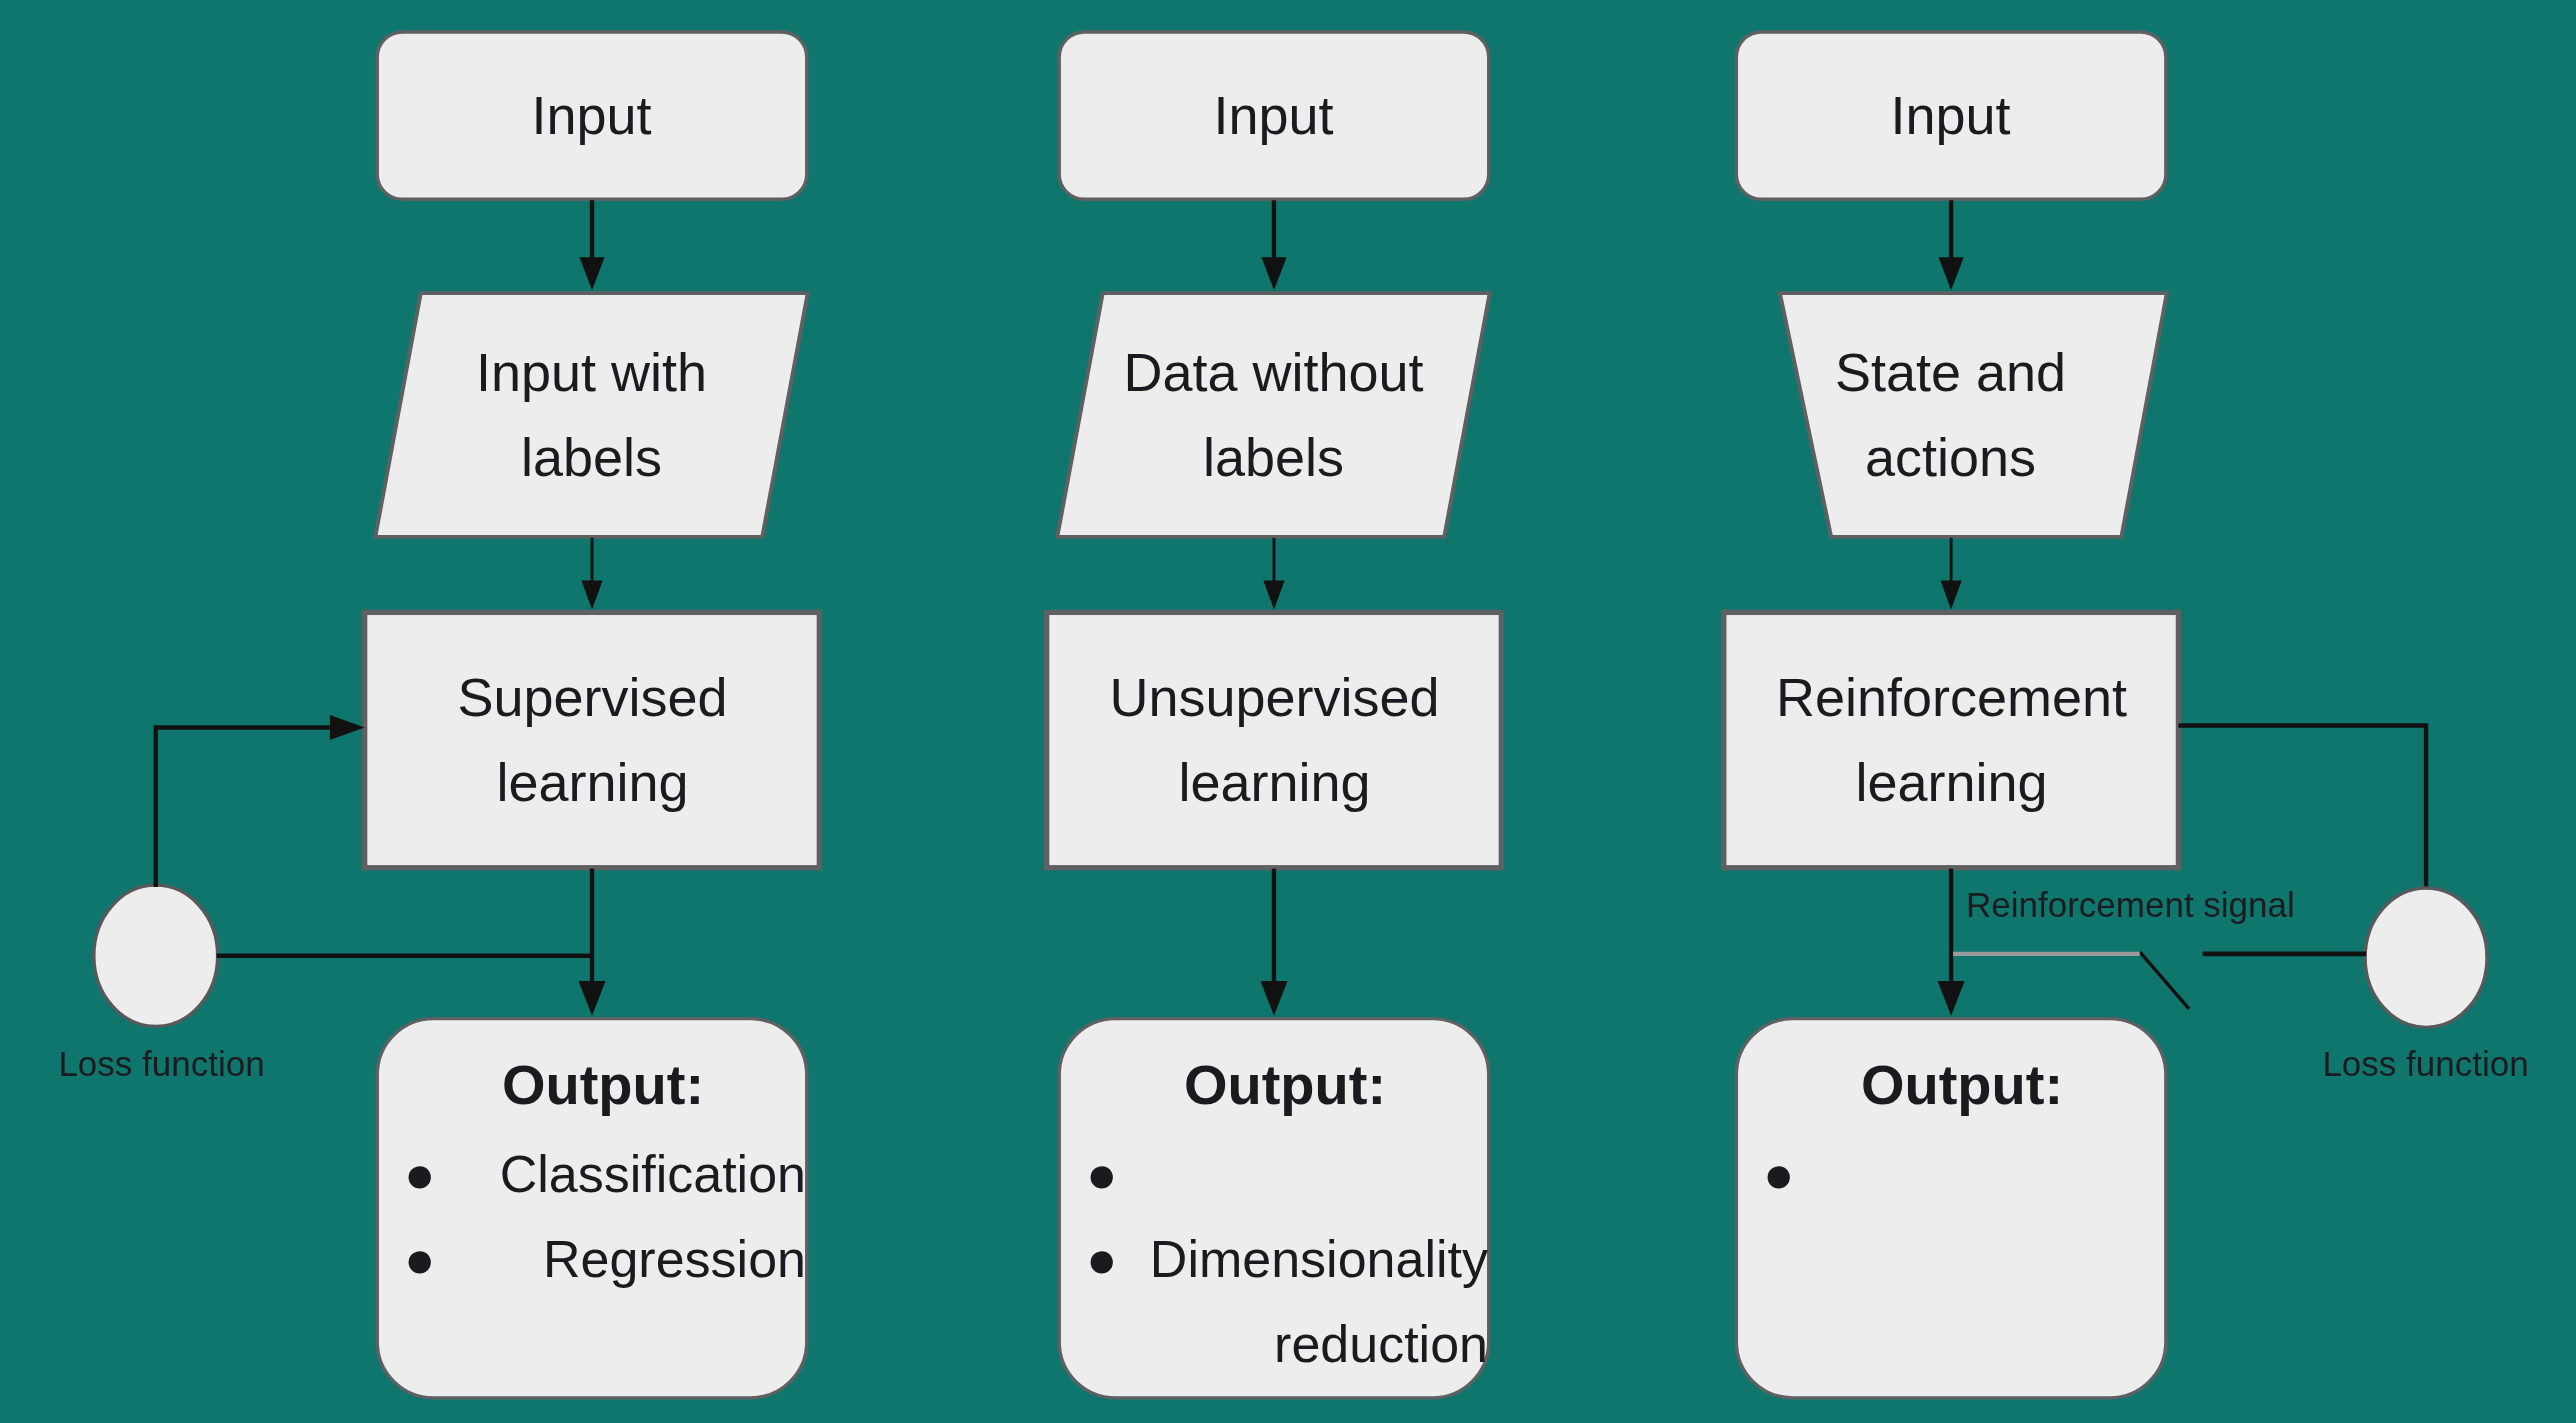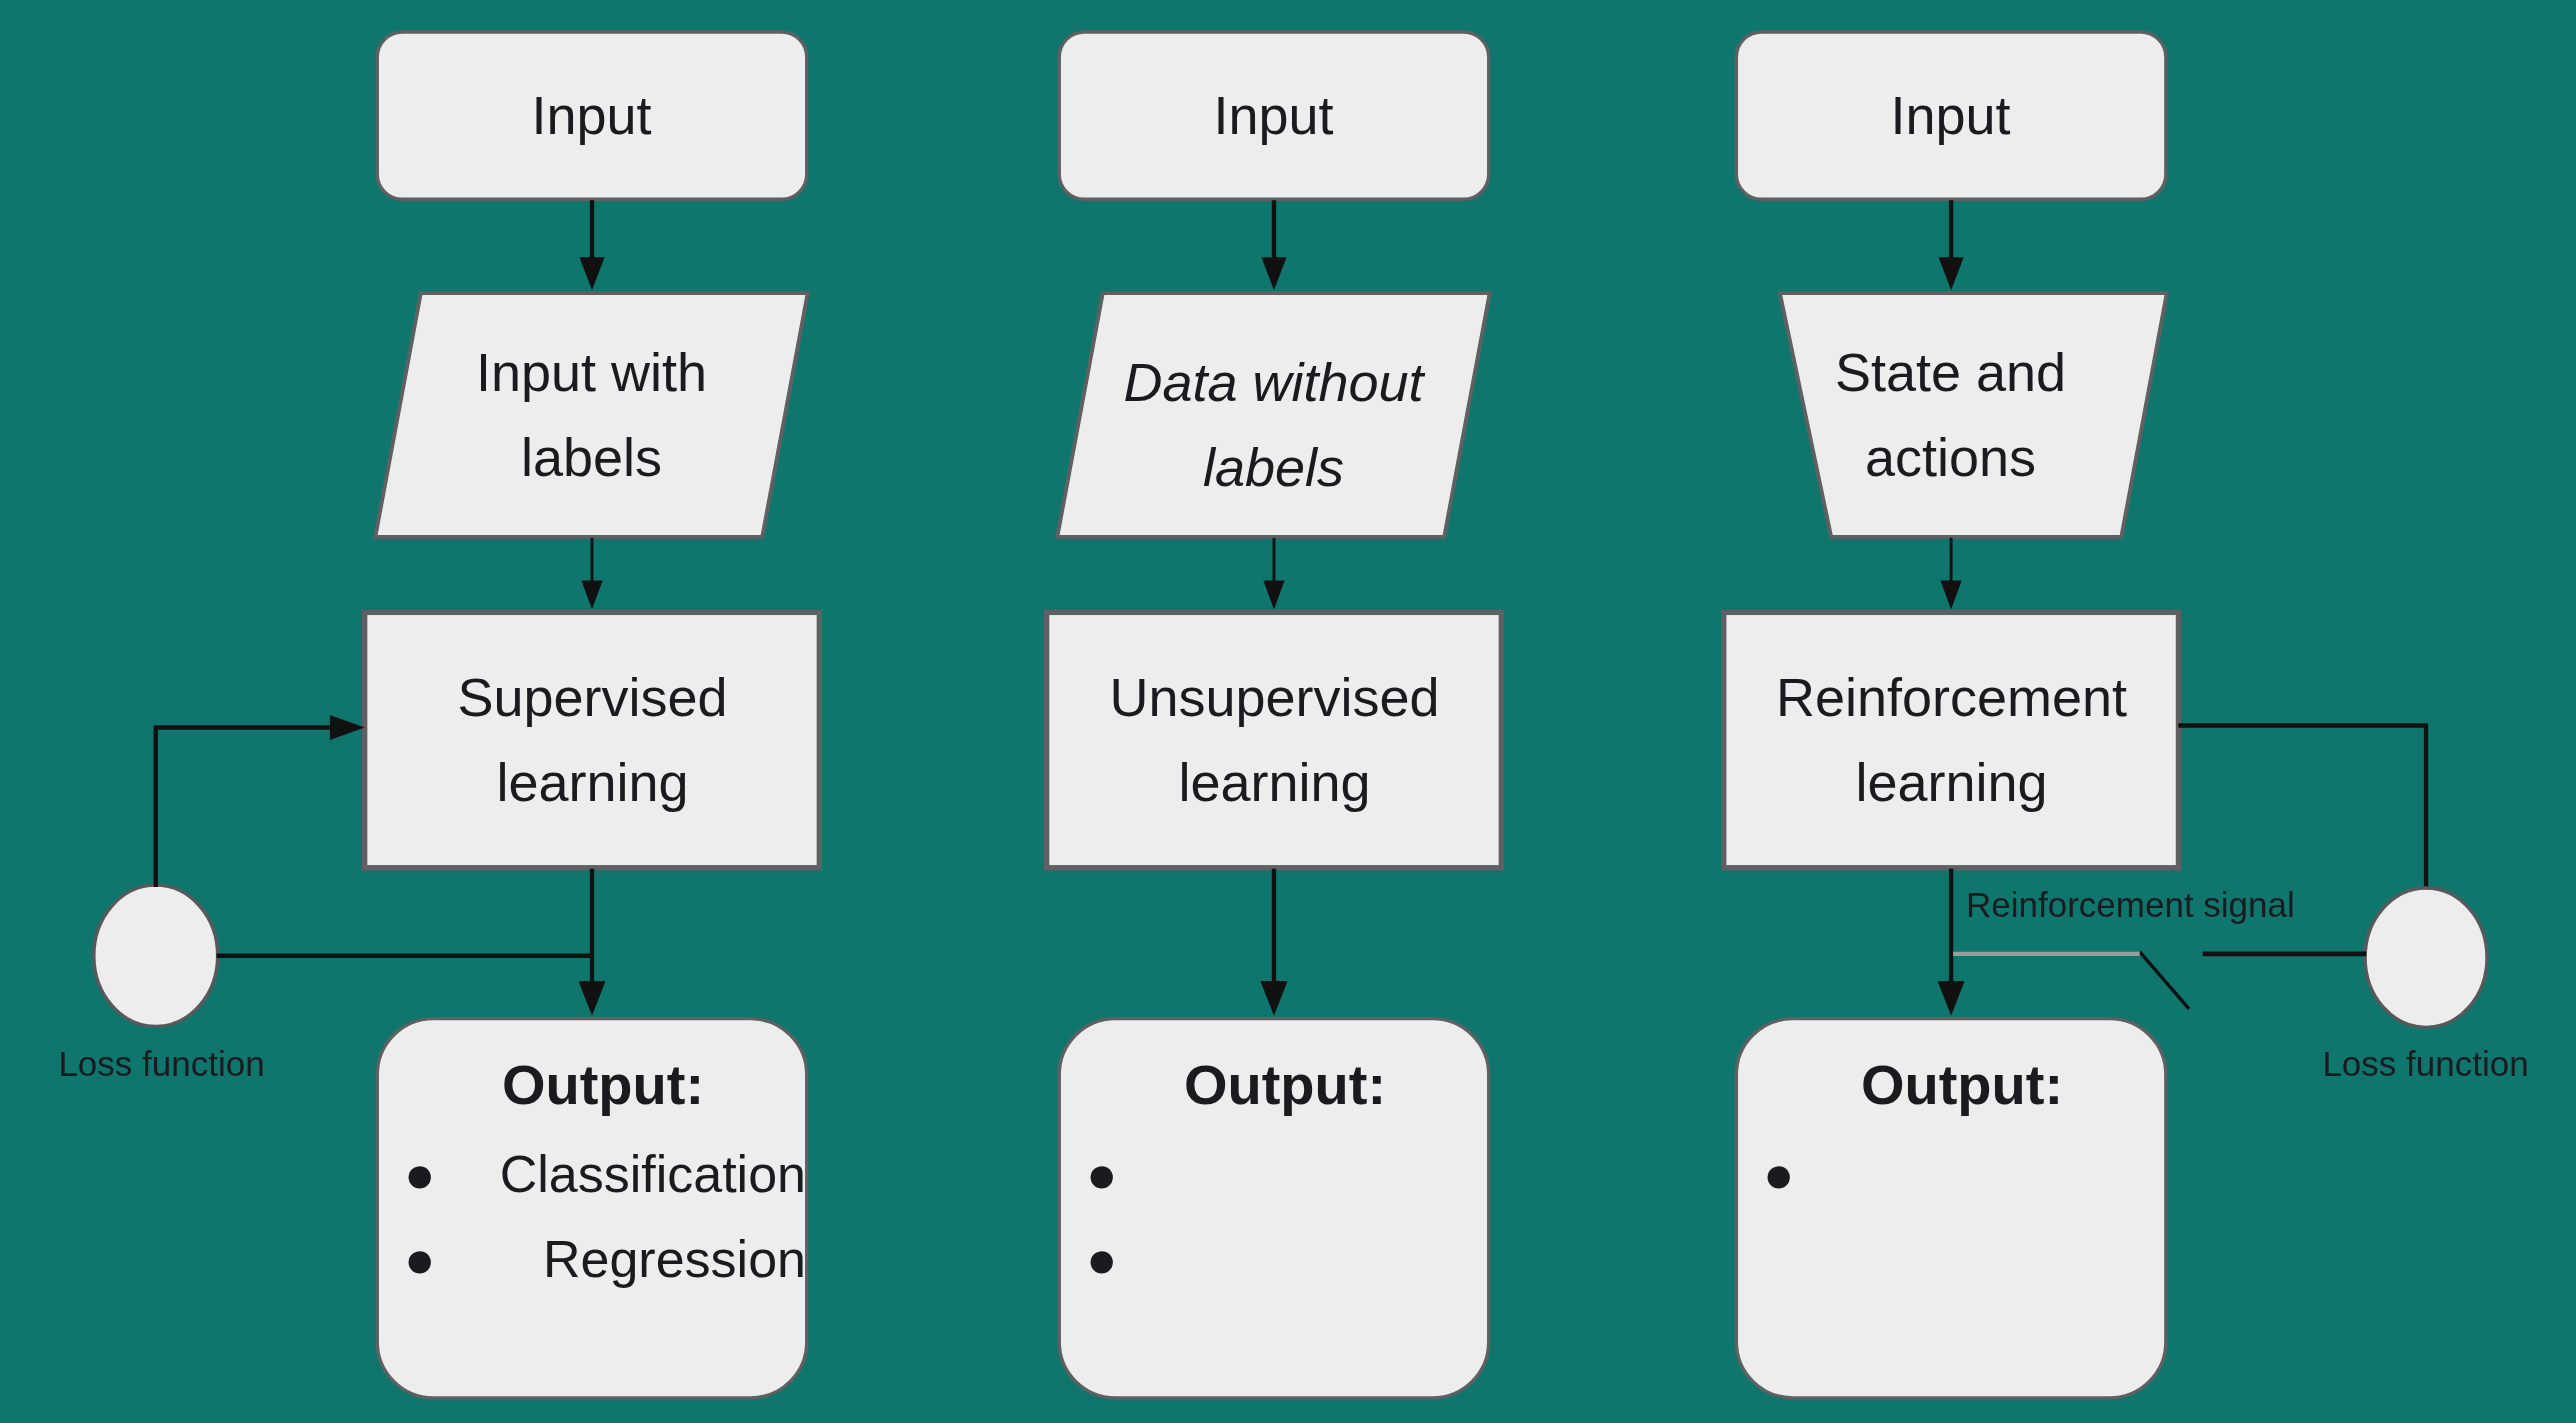--- a/index.html
+++ b/index.html
@@ -91,32 +91,33 @@
       </div>
       <div class="li">
         <span class="bullet">●</span>
         <span class="li-text">Regression</span>
       </div>
     </div>
   </div>
   <div class="side-label center" style="left:0px;top:1037px;width:323px;">Loss function</div>
 
   <div class="txt node-label" style="left:1059px;top:73px;width:429px;">Input</div>
-  <div class="txt node-label" style="left:1059px;top:340px;width:429px;font-style:italic;">Data without
+  <div class="txt node-label" style="left:1059px;top:330px;width:429px;">Data without
 labels</div>
   <div class="txt node-label" style="left:1047px;top:655px;width:455px;">Unsupervised
 learning</div>
   <div class="out-block" style="left:1059px;top:1050px;width:429px;">
     <div class="out-title">Output:</div>
     <div class="out-list">
       <div class="li">
         <span class="bullet">●</span>
       </div>
       <div class="li">
         <span class="bullet">●</span>
+        <span class="li-text">Dimensionality reduction</span>
       </div>
     </div>
   </div>
 
   <div class="txt node-label" style="left:1736px;top:73px;width:429px;">Input</div>
   <div class="txt node-label" style="left:1736px;top:330px;width:429px;">State and
 actions</div>
   <div class="txt node-label" style="left:1724px;top:655px;width:455px;">Reinforcement
 learning</div>
   <div class="out-block" style="left:1736px;top:1050px;width:429px;">

